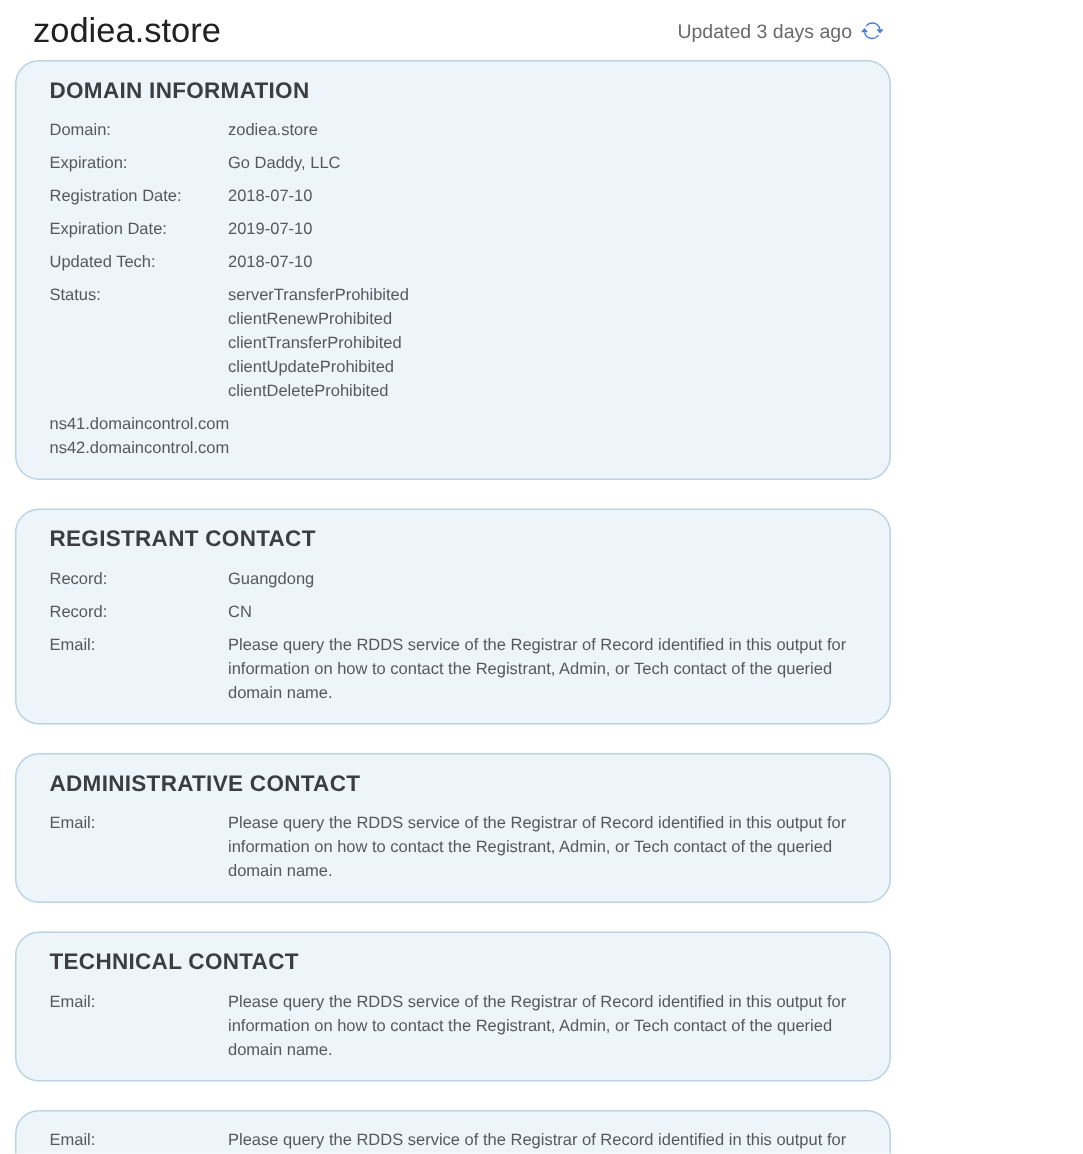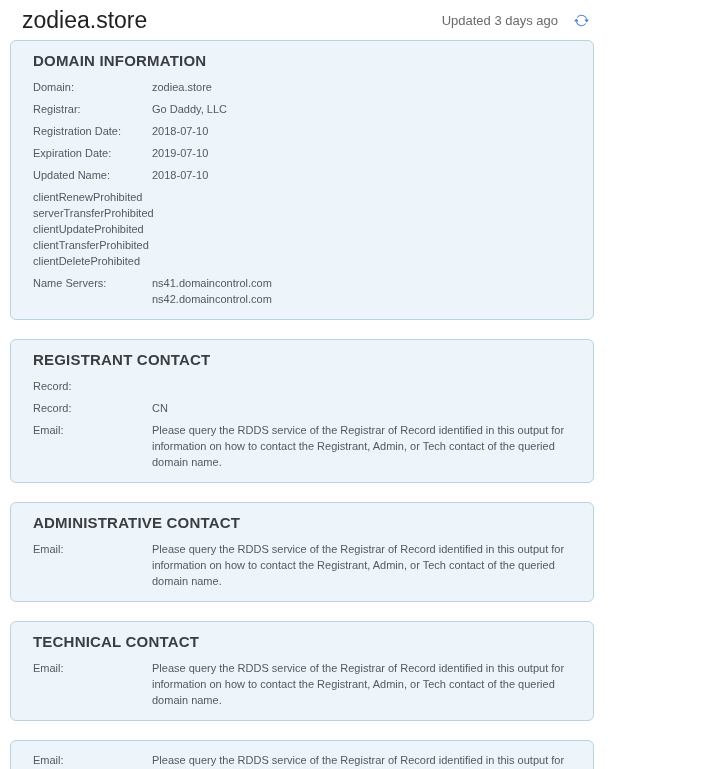--- a/index.html
+++ b/index.html
@@ -23,35 +23,35 @@
   }
   .domain-title {
     margin: 0;
     font-size: 23px;
     font-weight: 400;
     color: var(--title-color, #212121);
   }
   .updated {
     display: flex;
     align-items: center;
-    gap: 16px;
+    gap: 6px;
     font-size: 13px;
     color: var(--muted-color, #6a6a6a);
   }
   .refresh {
     color: var(--accent-blue, #4a7dd4);
     cursor: pointer;
     display: inline-flex;
   }
   .refresh svg { width: 15px; height: 15px; display: block; }
   .panel {
     margin: 0 3px 19px 10px;
     background: var(--panel-bg, #edf5fb);
     border: 1px solid var(--panel-border, #b9d3e3);
-    border-radius: 6px;
+    border-radius: 16px;
     padding: 11px 10px 12px 22px;
   }
   .panel-heading {
     margin: 0 0 10px 0;
     font-size: 15px;
     font-weight: 700;
     color: var(--heading-color, #3b3e41);
     letter-spacing: 0.2px;
   }
   .row {
@@ -87,64 +87,67 @@
   <main>
       <section class="panel">
         <h2 class="panel-heading">DOMAIN INFORMATION</h2>
         <div class="row">
           <div class="row-label">Domain:</div>
           <div class="row-values">
             <div class="value-line">zodiea.store</div>
           </div>
         </div>
         <div class="row">
-          <div class="row-label">Registrar:</div>
+          <div class="row-label">Expiration:</div>
           <div class="row-values">
             <div class="value-line">Go Daddy, LLC</div>
           </div>
         </div>
         <div class="row">
           <div class="row-label">Registration Date:</div>
           <div class="row-values">
             <div class="value-line">2018-07-10</div>
           </div>
         </div>
         <div class="row">
           <div class="row-label">Expiration Date:</div>
           <div class="row-values">
             <div class="value-line">2019-07-10</div>
           </div>
         </div>
         <div class="row">
-          <div class="row-label">Updated Name:</div>
+          <div class="row-label">Updated Tech:</div>
           <div class="row-values">
             <div class="value-line">2018-07-10</div>
           </div>
         </div>
         <div class="row">
+          <div class="row-label">Status:</div>
           <div class="row-values">
+            <div class="value-line">serverTransferProhibited</div>
             <div class="value-line">clientRenewProhibited</div>
-            <div class="value-line">serverTransferProhibited</div>
+            <div class="value-line">clientTransferProhibited</div>
             <div class="value-line">clientUpdateProhibited</div>
-            <div class="value-line">clientTransferProhibited</div>
             <div class="value-line">clientDeleteProhibited</div>
           </div>
         </div>
         <div class="row">
-          <div class="row-label">Name Servers:</div>
           <div class="row-values">
             <div class="value-line">ns41.domaincontrol.com</div>
             <div class="value-line">ns42.domaincontrol.com</div>
           </div>
         </div>
       </section>
       <section class="panel">
         <h2 class="panel-heading">REGISTRANT CONTACT</h2>
         <div class="row">
           <div class="row-label">Record:</div>
+          <div class="row-values">
+            <div class="value-line">Guangdong</div>
+          </div>
         </div>
         <div class="row">
           <div class="row-label">Record:</div>
           <div class="row-values">
             <div class="value-line">CN</div>
           </div>
         </div>
         <div class="row">
           <div class="row-label">Email:</div>
           <div class="row-values">

